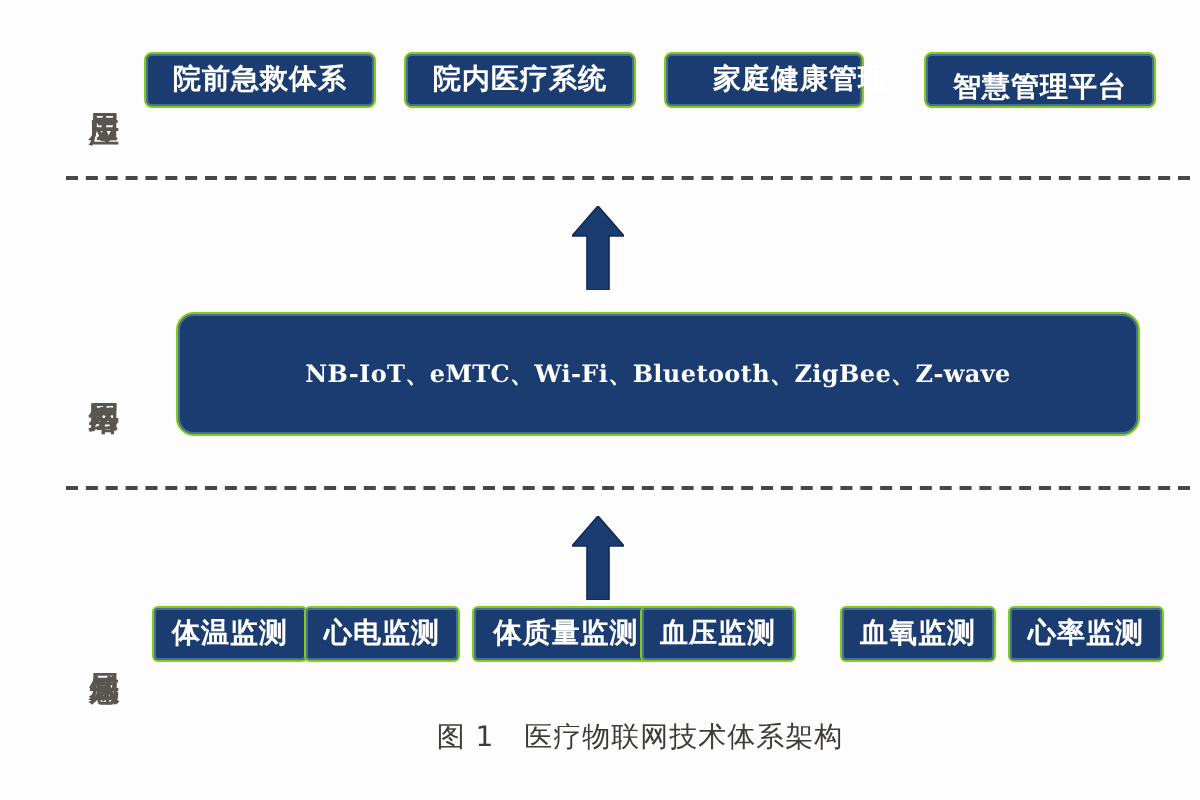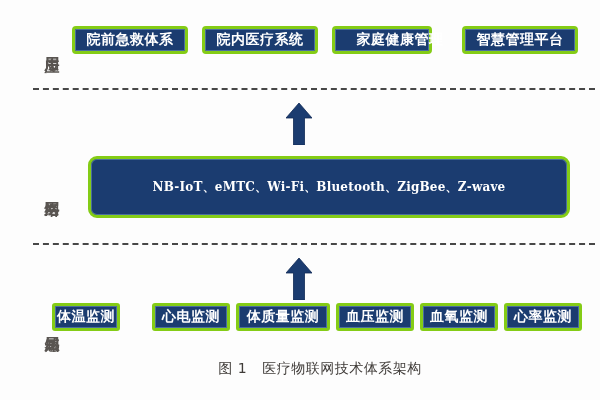--- a/index.html
+++ b/index.html
@@ -50,21 +50,21 @@
     border-top: 2px dashed #474747;
   }
   #divider-1 { top: 88px; }
   #divider-2 { top: 243px; }
 
   
   .nbox {
     position: absolute;
     box-sizing: border-box;
     background: #1b3c70;
-    border: 3px solid #84cc16;
+    border: 1px solid #84cc16;
     border-radius: 4px;
     box-shadow: inset 0 0 0 1px #4a6da0;
     display: flex;
     align-items: center;
     justify-content: center;
     color: #ffffff;
     font-weight: 700;
     white-space: nowrap;
     user-select: none;
   }
@@ -137,21 +137,21 @@
   </div>
 
   <div class="nbox app-box" id="app-box-1" style="left: 202px; width: 116px;">
     <span>院内医疗系统</span>
   </div>
 
   <div class="nbox app-box" id="app-box-2" style="left: 332px; width: 100px; padding-left: 36px;">
     <span>家庭健康管理</span>
   </div>
 
-  <div class="nbox app-box" id="app-box-3" style="left: 462px; width: 116px;">
+  <div class="nbox app-box" id="app-box-3" style="left: 462px; width: 116px; align-items: flex-end;">
     <span>智慧管理平台</span>
   </div>
 
   <div class="divider" id="divider-1"></div>
 
   <div class="arrow-up" id="arrow-top">
     <svg viewBox="0 0 26 42" width="26" height="42" aria-hidden="true">
       <polygon points="13,0 26,15 18.5,15 18.5,42 7.5,42 7.5,15 0,15" fill="#1b3c70" stroke="#102a55" stroke-width="0.8"></polygon>
     </svg>
   </div>
@@ -165,33 +165,33 @@
   <div class="divider" id="divider-2"></div>
 
   <div class="arrow-up" id="arrow-bottom">
     <svg viewBox="0 0 26 42" width="26" height="42" aria-hidden="true">
       <polygon points="13,0 26,15 18.5,15 18.5,42 7.5,42 7.5,15 0,15" fill="#1b3c70" stroke="#102a55" stroke-width="0.8"></polygon>
     </svg>
   </div>
 
   <div class="layer-label" id="label-sense">感知层</div>
 
-  <div class="nbox sense-box" id="sense-box-0" style="left: 52px; width: 68px;">
+  <div class="nbox sense-box" id="sense-box-0" style="left: 76px; width: 78px;">
     <span>体温监测</span>
   </div>
 
   <div class="nbox sense-box" id="sense-box-2" style="left: 236px; width: 94px;">
     <span>体质量监测</span>
   </div>
 
   <div class="nbox sense-box" id="sense-box-1" style="left: 152px; width: 78px;">
     <span>心电监测</span>
   </div>
 
-  <div class="nbox sense-box" id="sense-box-3" style="left: 336px; width: 78px;">
+  <div class="nbox sense-box" id="sense-box-3" style="left: 320px; width: 78px;">
     <span>血压监测</span>
   </div>
 
   <div class="nbox sense-box" id="sense-box-5" style="left: 504px; width: 78px;">
     <span>心率监测</span>
   </div>
 
   <div class="nbox sense-box" id="sense-box-4" style="left: 420px; width: 78px;">
     <span>血氧监测</span>
   </div>

